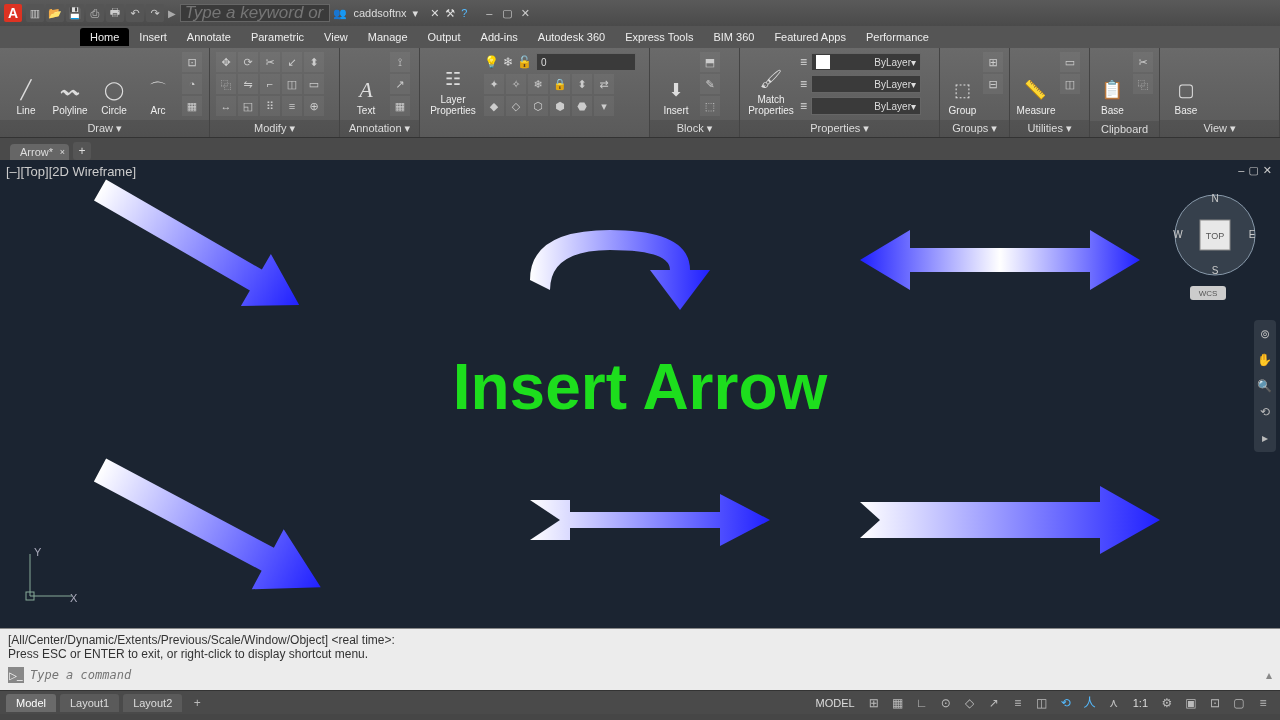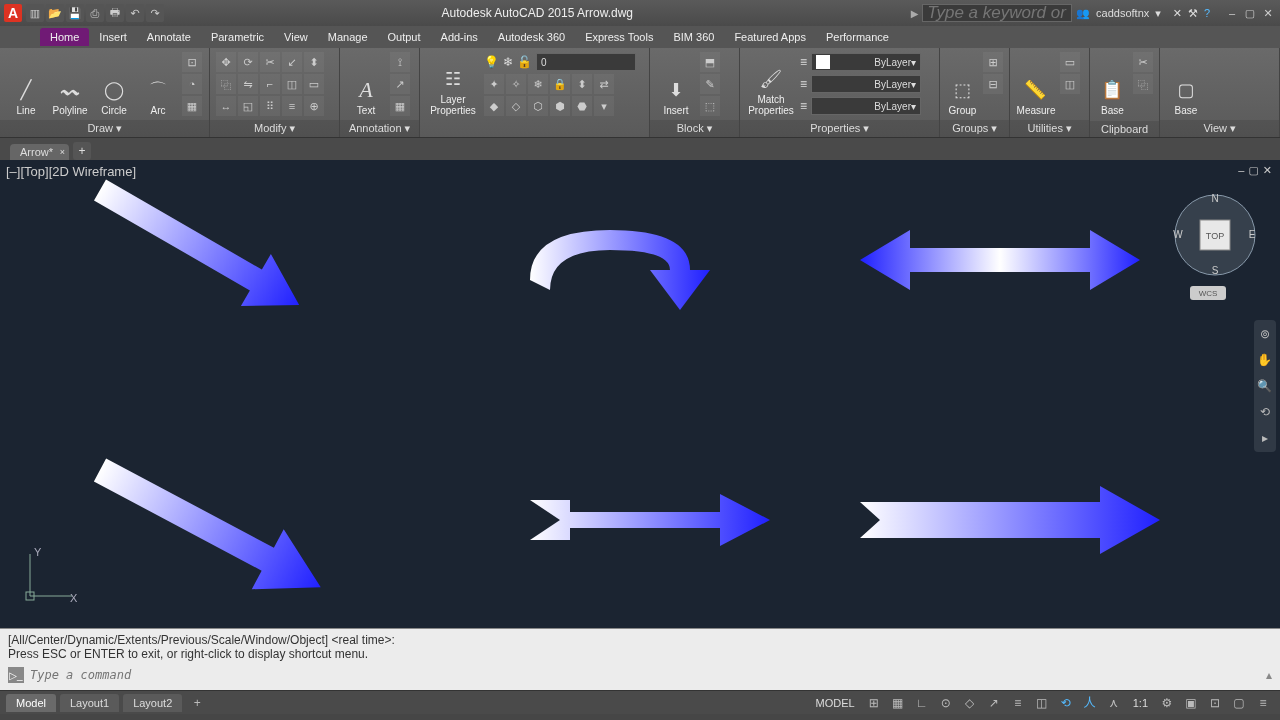--- a/index.html
+++ b/index.html
@@ -10,21 +10,21 @@
   .qat { display:flex; gap:2px; }
   .qat-btn { width:18px;height:18px;background:#555;border-radius:2px;display:flex;align-items:center;justify-content:center;font-size:11px;color:#ccc;}
   .title-center { flex:1; text-align:center; font-size:12px; color:#eee; }
   .title-search { width:150px; height:18px; background:#3a3a3a; border:1px solid #666; padding:0 4px; font-size:17px; color:#999; font-style:italic;}
   .title-right { display:flex; align-items:center; gap:6px; font-size:11px;}
   .winbtns { display:flex; gap:2px; margin-left:8px;}
   .winbtn { width:16px;height:14px;display:flex;align-items:center;justify-content:center;color:#ccc;}
   
   .menubar { height: 22px; background:#555; display:flex; align-items:center; padding:0 40px 0 40px; gap:0;}
   .tab { padding:3px 10px; font-size:11px; color:#eee; cursor:pointer;}
-  .tab.active { background:#701a75; border-radius:3px 3px 0 0;}
+  .tab.active { background:#000000; border-radius:3px 3px 0 0;margin-left:40px;}
   
   .ribbon { height:90px; background:linear-gradient(#6a6a6a,#5a5a5a); display:flex; border-bottom:1px solid #333;}
   .panel { border-right:1px solid #444; display:flex; flex-direction:column; height:100%; }
   .panel-body { flex:1; display:flex; align-items:flex-start; padding:4px 6px; gap:4px;}
   .panel-title { text-align:center; font-size:11px; color:#ddd; padding:2px 0; background:rgba(0,0,0,0.1);}
   .big-btn { display:flex; flex-direction:column; align-items:center; justify-content:flex-end; width:40px; height:64px; font-size:10px; color:#eee; gap:2px;}
   .big-btn .ic { width:26px;height:26px;display:flex;align-items:center;justify-content:center;font-size:18px;color:#ddd;}
   .grid-btns { display:grid; grid-template-columns:repeat(3,20px); grid-auto-rows:20px; gap:2px;}
   .grid-btns .sb, .col-btns .sb { width:20px;height:20px;background:rgba(255,255,255,0.05);display:flex;align-items:center;justify-content:center;font-size:11px;color:#ccc;}
   .col-btns { display:flex; flex-direction:column; gap:2px;}
@@ -62,21 +62,20 @@
   <div class="logo">A</div>
   <div class="qat">
     <div class="qat-btn">▥</div>
     <div class="qat-btn">📂</div>
     <div class="qat-btn">💾</div>
     <div class="qat-btn">⎙</div>
     <div class="qat-btn">🖶</div>
     <div class="qat-btn">↶</div>
     <div class="qat-btn">↷</div>
   </div>
-  <div class="title-center">Autodesk AutoCAD 2015   Arrow.dwg</div>
   <div style="font-size:10px;color:#aaa">▶</div>
   <input class="title-search" placeholder="Type a keyword or phrase" style="">
   <div class="title-right">
     <span>👥</span>
     <span>caddsoftnx</span>
     <span>▾</span>
     <span style="margin-left:6px">✕</span>
     <span>⚒</span>
     <span style="color:#5bf">?</span>
     <div class="winbtns">
@@ -339,20 +338,21 @@
 
     <g transform="translate(530,340)">
         <path d="M0,-20 L30,0 L0,20 L40,20 L40,8 L190,8 L190,26 L240,0 L190,-26 L190,-8 L40,-8 L40,-20 Z" transform="translate(0,20)" fill="url(#g1)"></path>
       </g>
 
     <g transform="translate(860,340)">
         <path d="M0,-18 L20,0 L0,18 L240,18 L240,34 L300,0 L240,-34 L240,-18 Z" transform="translate(0,20)" fill="url(#g1)"></path>
       </g>
   </svg>
 
+  <div class="overlay-text">Insert Arrow</div>
 
   <div class="nav-cube">
     <svg width="90" height="110">
       <circle cx="45" cy="45" r="40" fill="rgba(120,130,140,0.3)" stroke="#8899aa"></circle>
       <text x="45" y="12" text-anchor="middle" fill="#ccc" font-size="10">N</text>
       <text x="45" y="84" text-anchor="middle" fill="#ccc" font-size="10">S</text>
       <text x="8" y="48" text-anchor="middle" fill="#ccc" font-size="10">W</text>
       <text x="82" y="48" text-anchor="middle" fill="#ccc" font-size="10">E</text>
       <rect x="30" y="30" width="30" height="30" fill="#e8e8e8" stroke="#888"></rect>
       <text x="45" y="49" text-anchor="middle" font-size="9" fill="#555">TOP</text>

